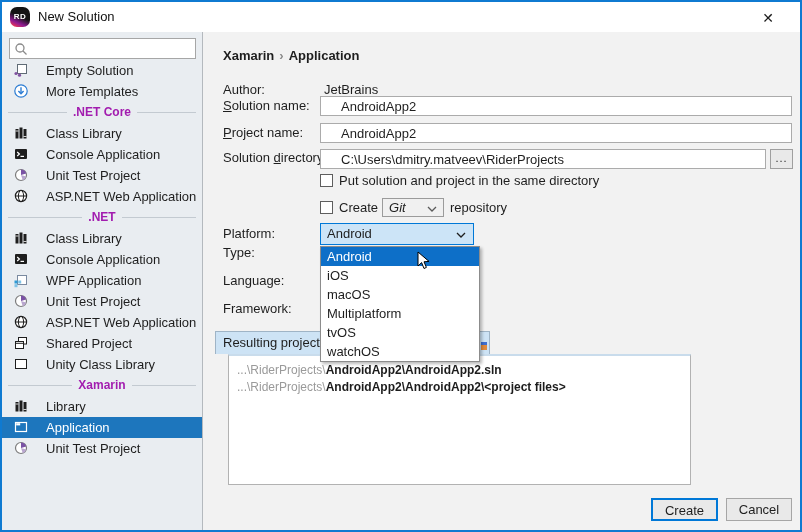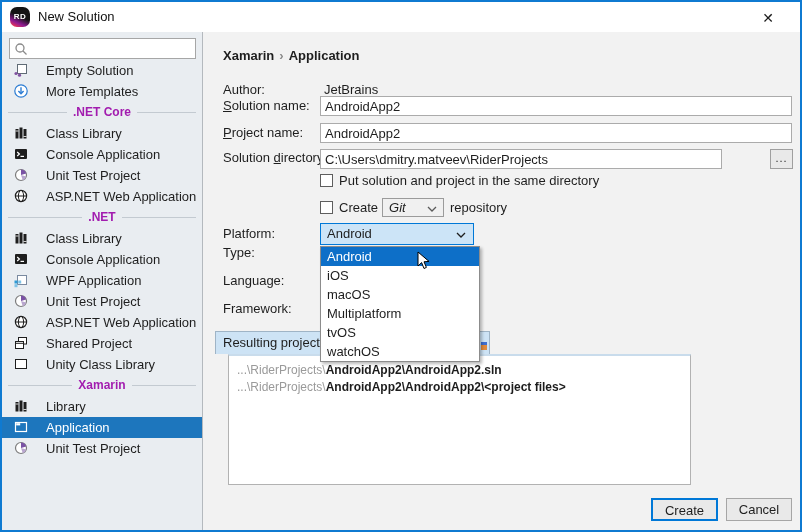--- a/index.html
+++ b/index.html
@@ -29,21 +29,21 @@
   .sb-header { display:flex; align-items:center; color:#a21caf; font-weight:bold; font-size:12px; }
   .sb-header .ln { flex:1; height:1px; background:#c3cad1; margin:0 6px; }
 
   
   .main { position:absolute; left:202px; top:30px; width:596px; bottom:0; background:#f2f2f2; }
   .crumbs { position:absolute; left:19px; top:16px; font-weight:bold; font-size:13px; }
   .crumbs .sep { color:#8a8a8a; font-weight:bold; padding:0 5px; }
 
   .flabel { position:absolute; left:19px; height:16px; white-space:nowrap; }
   .fvalue { position:absolute; left:120px; height:16px; }
-  .tfield { position:absolute; left:116px; height:20px; background:#fff; border:1px solid #ababab; font:13px "Liberation Sans",sans-serif; padding:0 4px; outline:none; color:#1e1e1e; }
+  .tfield { position:absolute; left:116px; height:20px; background:#fff; border:1px solid #ababab; font:13px "Liberation Sans",sans-serif; padding:0 20px; outline:none; color:#1e1e1e; }
   .browse-btn { position:absolute; left:566px; top:117px; width:23px; height:20px; background:#e9e9e9; border:1px solid #9f9f9f; font-size:11px; line-height:16px; text-align:center; letter-spacing:1px; }
 
   .cb-row { position:absolute; left:116px; display:flex; align-items:center; }
   .cb-box { width:13px; height:13px; background:#fff; border:1px solid #5e5e5e; margin-right:6px; flex:none; }
   .combo-sm { position:relative; width:62px; height:19px; background:#f0f0f0; border:1px solid #9b9b9b; line-height:17px; padding-left:6px; margin:0 6px 0 4px;font-style:italic; }
   .combo-sm svg { position:absolute; right:6px; top:7px; }
 
   .combo-focus { position:absolute; left:116px; top:191px; width:154px; height:22px; background:#cce4f7; border:1px solid #0078d7; line-height:20px; padding-left:6px; }
   .combo-focus svg { position:absolute; right:7px; top:8px; }
 
@@ -196,21 +196,21 @@
     <div class="flabel" style="top:50px">Author:</div>
     <div class="fvalue" style="top:50px">JetBrains</div>
 
     <div class="flabel" style="top:66px"><u>S</u>olution name:</div>
     <input class="tfield" style="top: 64px; width: 472px;" value="AndroidApp2">
 
     <div class="flabel" style="top:93px"><u>P</u>roject name:</div>
     <input class="tfield" style="top: 91px; width: 472px;" value="AndroidApp2">
 
     <div class="flabel" style="top:118px">Solution <u>d</u>irectory:</div>
-    <input class="tfield" style="top: 117px; width: 402px;" value="C:\Users\dmitry.matveev\RiderProjects">
+    <input class="tfield" style="top: 117px; width: 446px;" value="C:\Users\dmitry.matveev\RiderProjects">
     <div class="browse-btn">...</div>
 
     <div class="cb-row" style="top:141px">
       <span class="cb-box"></span>
       <span>Put solution and project in the same directory</span>
     </div>
 
     <div class="cb-row" style="top:166px">
       <span class="cb-box"></span>
       <span>Create</span>

